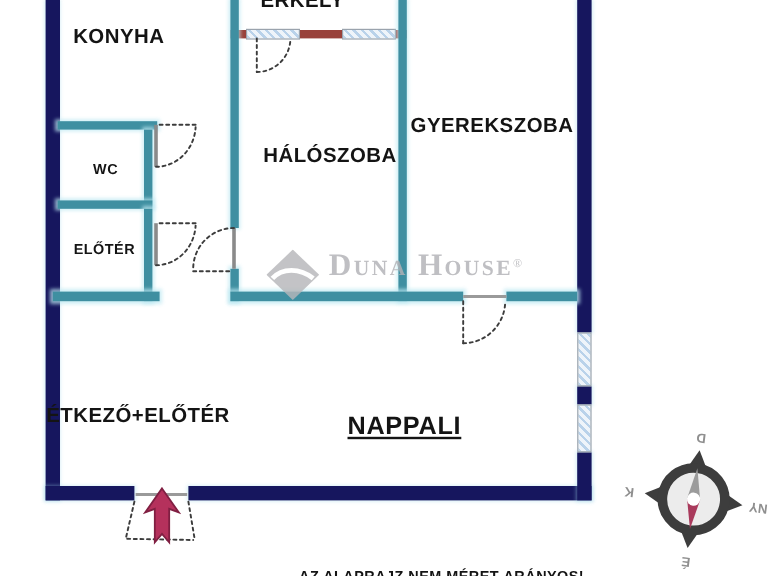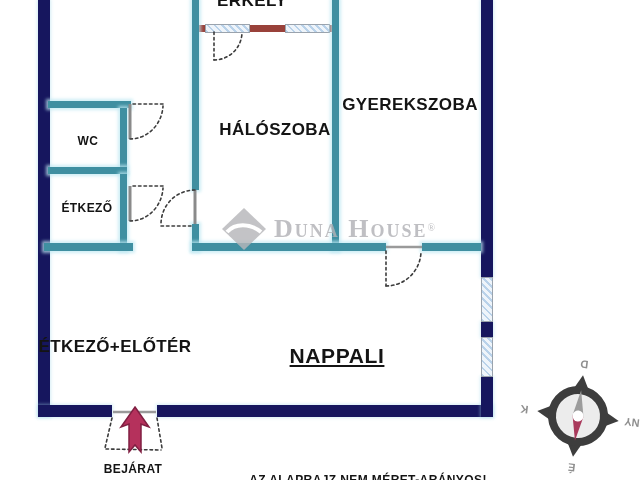--- a/index.html
+++ b/index.html
@@ -12,21 +12,21 @@
   .win{position:absolute;background:repeating-linear-gradient(45deg,#b9d2ea 0 2px,#eef4fa 2px 5px);
        border:1px solid #9aa3ad;box-sizing:border-box;}
   .lbl{position:absolute;transform:translate(-50%,-50%);font-weight:bold;font-size:17px;
        color:#141414;letter-spacing:.4px;white-space:nowrap;}
   .lbl.small{font-size:12px;}
   .lbl.big{font-size:21px;letter-spacing:.6px;text-decoration:underline;}
   #doorSvg{position:absolute;left:0;top:0;z-index:5;}
   .dotted{stroke:#3c3c3c;stroke-width:1.6;stroke-dasharray:2.5 3;fill:none;stroke-linecap:round;}
   .leaf{stroke:#8a8a8a;stroke-width:3;fill:none;}
   .jamb{stroke:#9a9a9a;stroke-width:2.5;fill:none;}
-  .watermark{position:absolute;left:222px;top:208px;display:flex;align-items:center;gap:8px;
+  .watermark{position:absolute;left:222px;top:208px;display:flex;gap:8px;
              opacity:.82;z-index:6;}
   .wm-text{font-family:"Liberation Serif",serif;font-variant:small-caps;font-size:26px;
            color:#b2b2b6;letter-spacing:2px;font-weight:bold;line-height:1;}
   .wm-reg{font-family:"Liberation Serif",serif;font-size:10px;color:#b2b2b6;vertical-align:super;}
   .compass{position:absolute;left:536px;top:374px;width:84px;height:84px;transform:rotate(187deg);z-index:6;}
   .cdir{position:absolute;font-weight:bold;font-size:11px;color:#8f8f8f;
         font-family:"Liberation Sans",sans-serif;}
   .cdir.n{top:-16px;left:50%;transform:translateX(-50%);}
   .cdir.s{bottom:-16px;left:50%;transform:translateX(-50%);}
   .cdir.e{right:-16px;top:50%;transform:translateY(-50%);}
@@ -86,28 +86,28 @@
     <path class="dotted" d="M386,286 A35,35 0 0 0 421,251"></path>
 
     <path class="jamb" d="M113,412 L156,412"></path>
     <path class="dotted" d="M112,418 L105,448"></path>
     <path class="dotted" d="M157,418 L162,448"></path>
     <path class="dotted" d="M106,449 L161,450"></path>
 
     <path d="M135,407 L149,427 L141,424 L141,452 L135,445 L129,452 L129,424 L121,427 Z" fill="#b5315c" stroke="#801f42" stroke-width="1.5"></path>
   </svg>
 
+  <div class="lbl" style="left:99px;top:31px;">KONYHA</div>
   <div class="lbl" style="left:252px;top:1px;">ERKÉLY</div>
   <div class="lbl small" style="left:88px;top:141px;">WC</div>
-  <div class="lbl small" style="left:87px;top:208px;">ÉTKEZŐ</div>
+  <div class="lbl small" style="left:87px;top:208px;">ELŐTÉR</div>
   <div class="lbl" style="left:275px;top:130px;">HÁLÓSZOBA</div>
   <div class="lbl" style="left:410px;top:105px;">GYEREKSZOBA</div>
   <div class="lbl" style="left:115px;top:347px;">ÉTKEZŐ+ELŐTÉR</div>
   <div class="lbl big" style="left:337px;top:356px;">NAPPALI</div>
-  <div class="lbl small" style="left:133px;top:469px;">BEJÁRAT</div>
   <div class="lbl small" style="left:368px;top:480px;">AZ ALAPRAJZ NEM MÉRET-ARÁNYOS!</div>
 
   <div class="watermark">
     <svg width="44" height="42">
       <polygon points="22,0 44,21 22,42 0,21" fill="#b7b7ba"></polygon>
       <path d="M5,24 C13,15 28,15 39,24" stroke="#ffffff" stroke-width="4" fill="none"></path>
       <path d="M8,28 C15,22 26,22 34,28" stroke="#b7b7ba" stroke-width="2" fill="none"></path>
     </svg>
     <div>
       <span class="wm-text">Duna House</span><span class="wm-reg">®</span>

